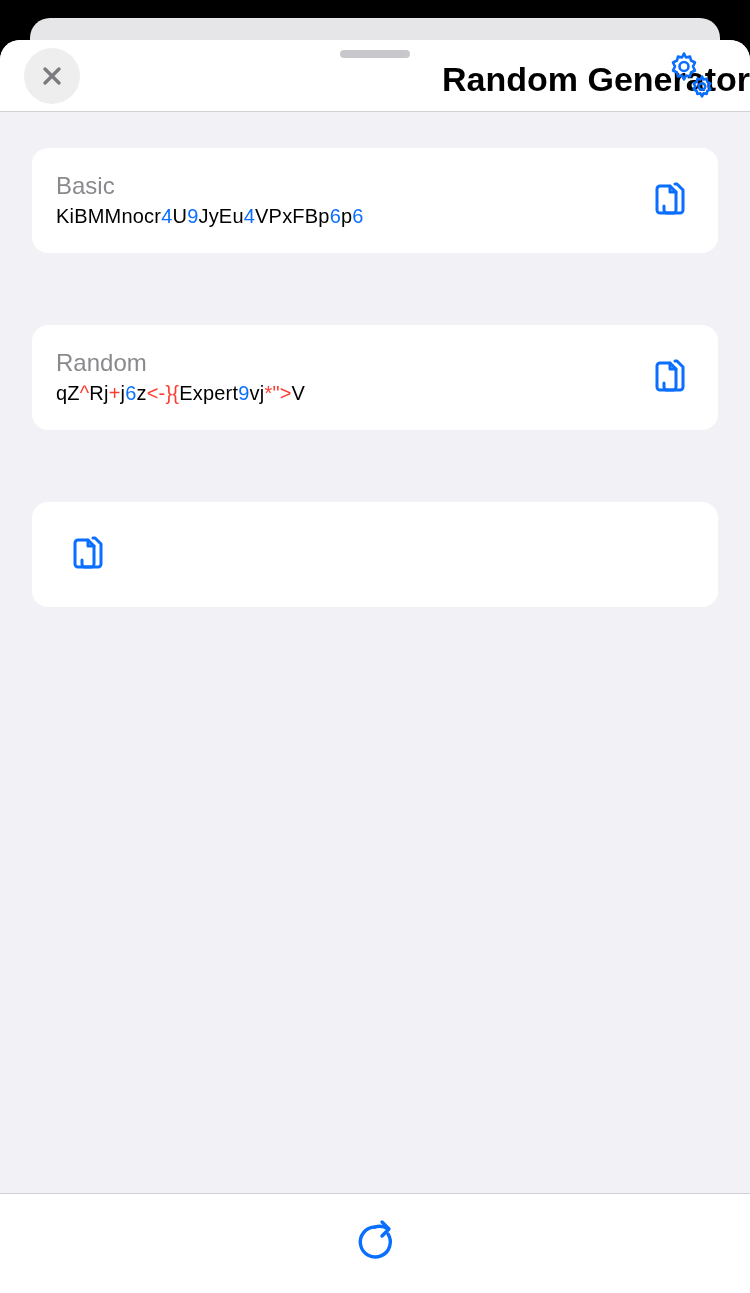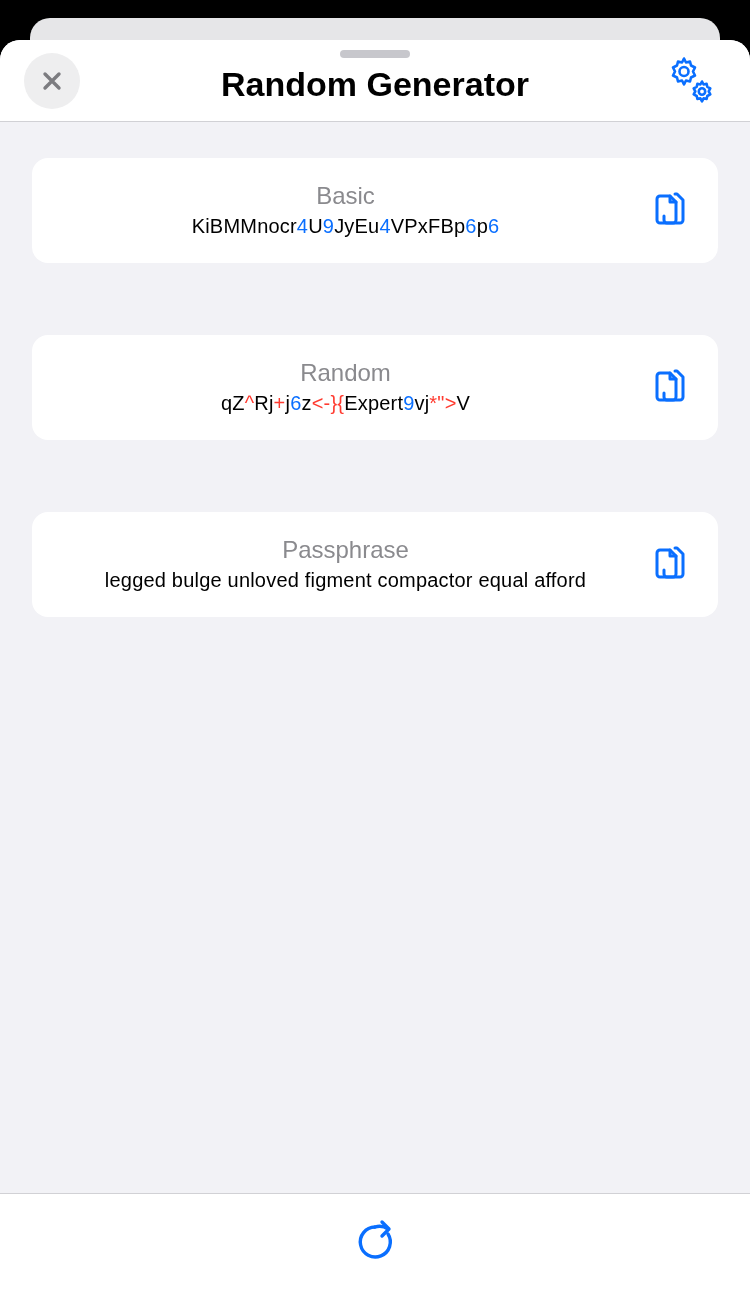--- a/index.html
+++ b/index.html
@@ -26,24 +26,24 @@
     }
     .grabber {
       width: 70px;
       height: 8px;
       background: #c7c7cc;
       border-radius: 4px;
       margin: 10px auto 0 auto;
     }
     .header {
       position: relative;
-      height: 82px;
-      display: flex;
-      align-items: center;
-      justify-content: center;
+      height: 72px;
+      display: flex;
+      align-items: center;
+      justify-content: flex-end;
       background: #fff;
       border-radius: 20px 20px 0 0;
       border-bottom: 1px solid #d1d1d5;
     }
     .grabber-wrap {
       position: absolute;
       top: 0; left: 0; right: 0;
       display: flex;
       justify-content: center;
       padding-top: 10px;
@@ -88,21 +88,20 @@
       overflow: auto;
     }
     .card {
       background: #fff;
       border-radius: 16px;
       padding: 20px 24px;
       margin-bottom: 72px;
       display: flex;
       align-items: center;
       gap: 3px;
-      text-align: center;
     }
     .card-text {
       flex: 1;
       min-width: 0;
     }
     .card-label {
       font-size: 24px;
       color: #8a8a8e;
       margin-bottom: 4px;
     }
@@ -200,24 +199,20 @@
           <g fill="none" stroke="#0a6fff" stroke-width="3" stroke-linejoin="round" stroke-linecap="round">
             <path d="M16 12 h10 l6 6 v18 a3 3 0 0 1 -3 3 h-13 a3 3 0 0 1 -3 -3 v-21 a3 3 0 0 1 3 -3 z"></path>
             <path d="M26 12 v6 h6"></path>
             <path d="M13 39 v4 a3 3 0 0 0 3 3 h13 a3 3 0 0 0 3 -3 v-20 l-6 -6 h-2" transform="translate(7,-7)"></path>
           </g>
         </svg>
       </button>
     </div>
 
     <div class="card">
-      <div class="card-text">
-        <div class="card-label">Passphrase</div>
-        <div class="card-value"><span>legged bulge unloved figment compactor equal afford</span></div>
-      </div>
       <button class="copy-btn">
         <svg viewBox="0 0 44 50">
           <g fill="none" stroke="#0a6fff" stroke-width="3" stroke-linejoin="round" stroke-linecap="round">
             <path d="M16 12 h10 l6 6 v18 a3 3 0 0 1 -3 3 h-13 a3 3 0 0 1 -3 -3 v-21 a3 3 0 0 1 3 -3 z"></path>
             <path d="M26 12 v6 h6"></path>
             <path d="M13 39 v4 a3 3 0 0 0 3 3 h13 a3 3 0 0 0 3 -3 v-20 l-6 -6 h-2" transform="translate(7,-7)"></path>
           </g>
         </svg>
       </button>
     </div>

